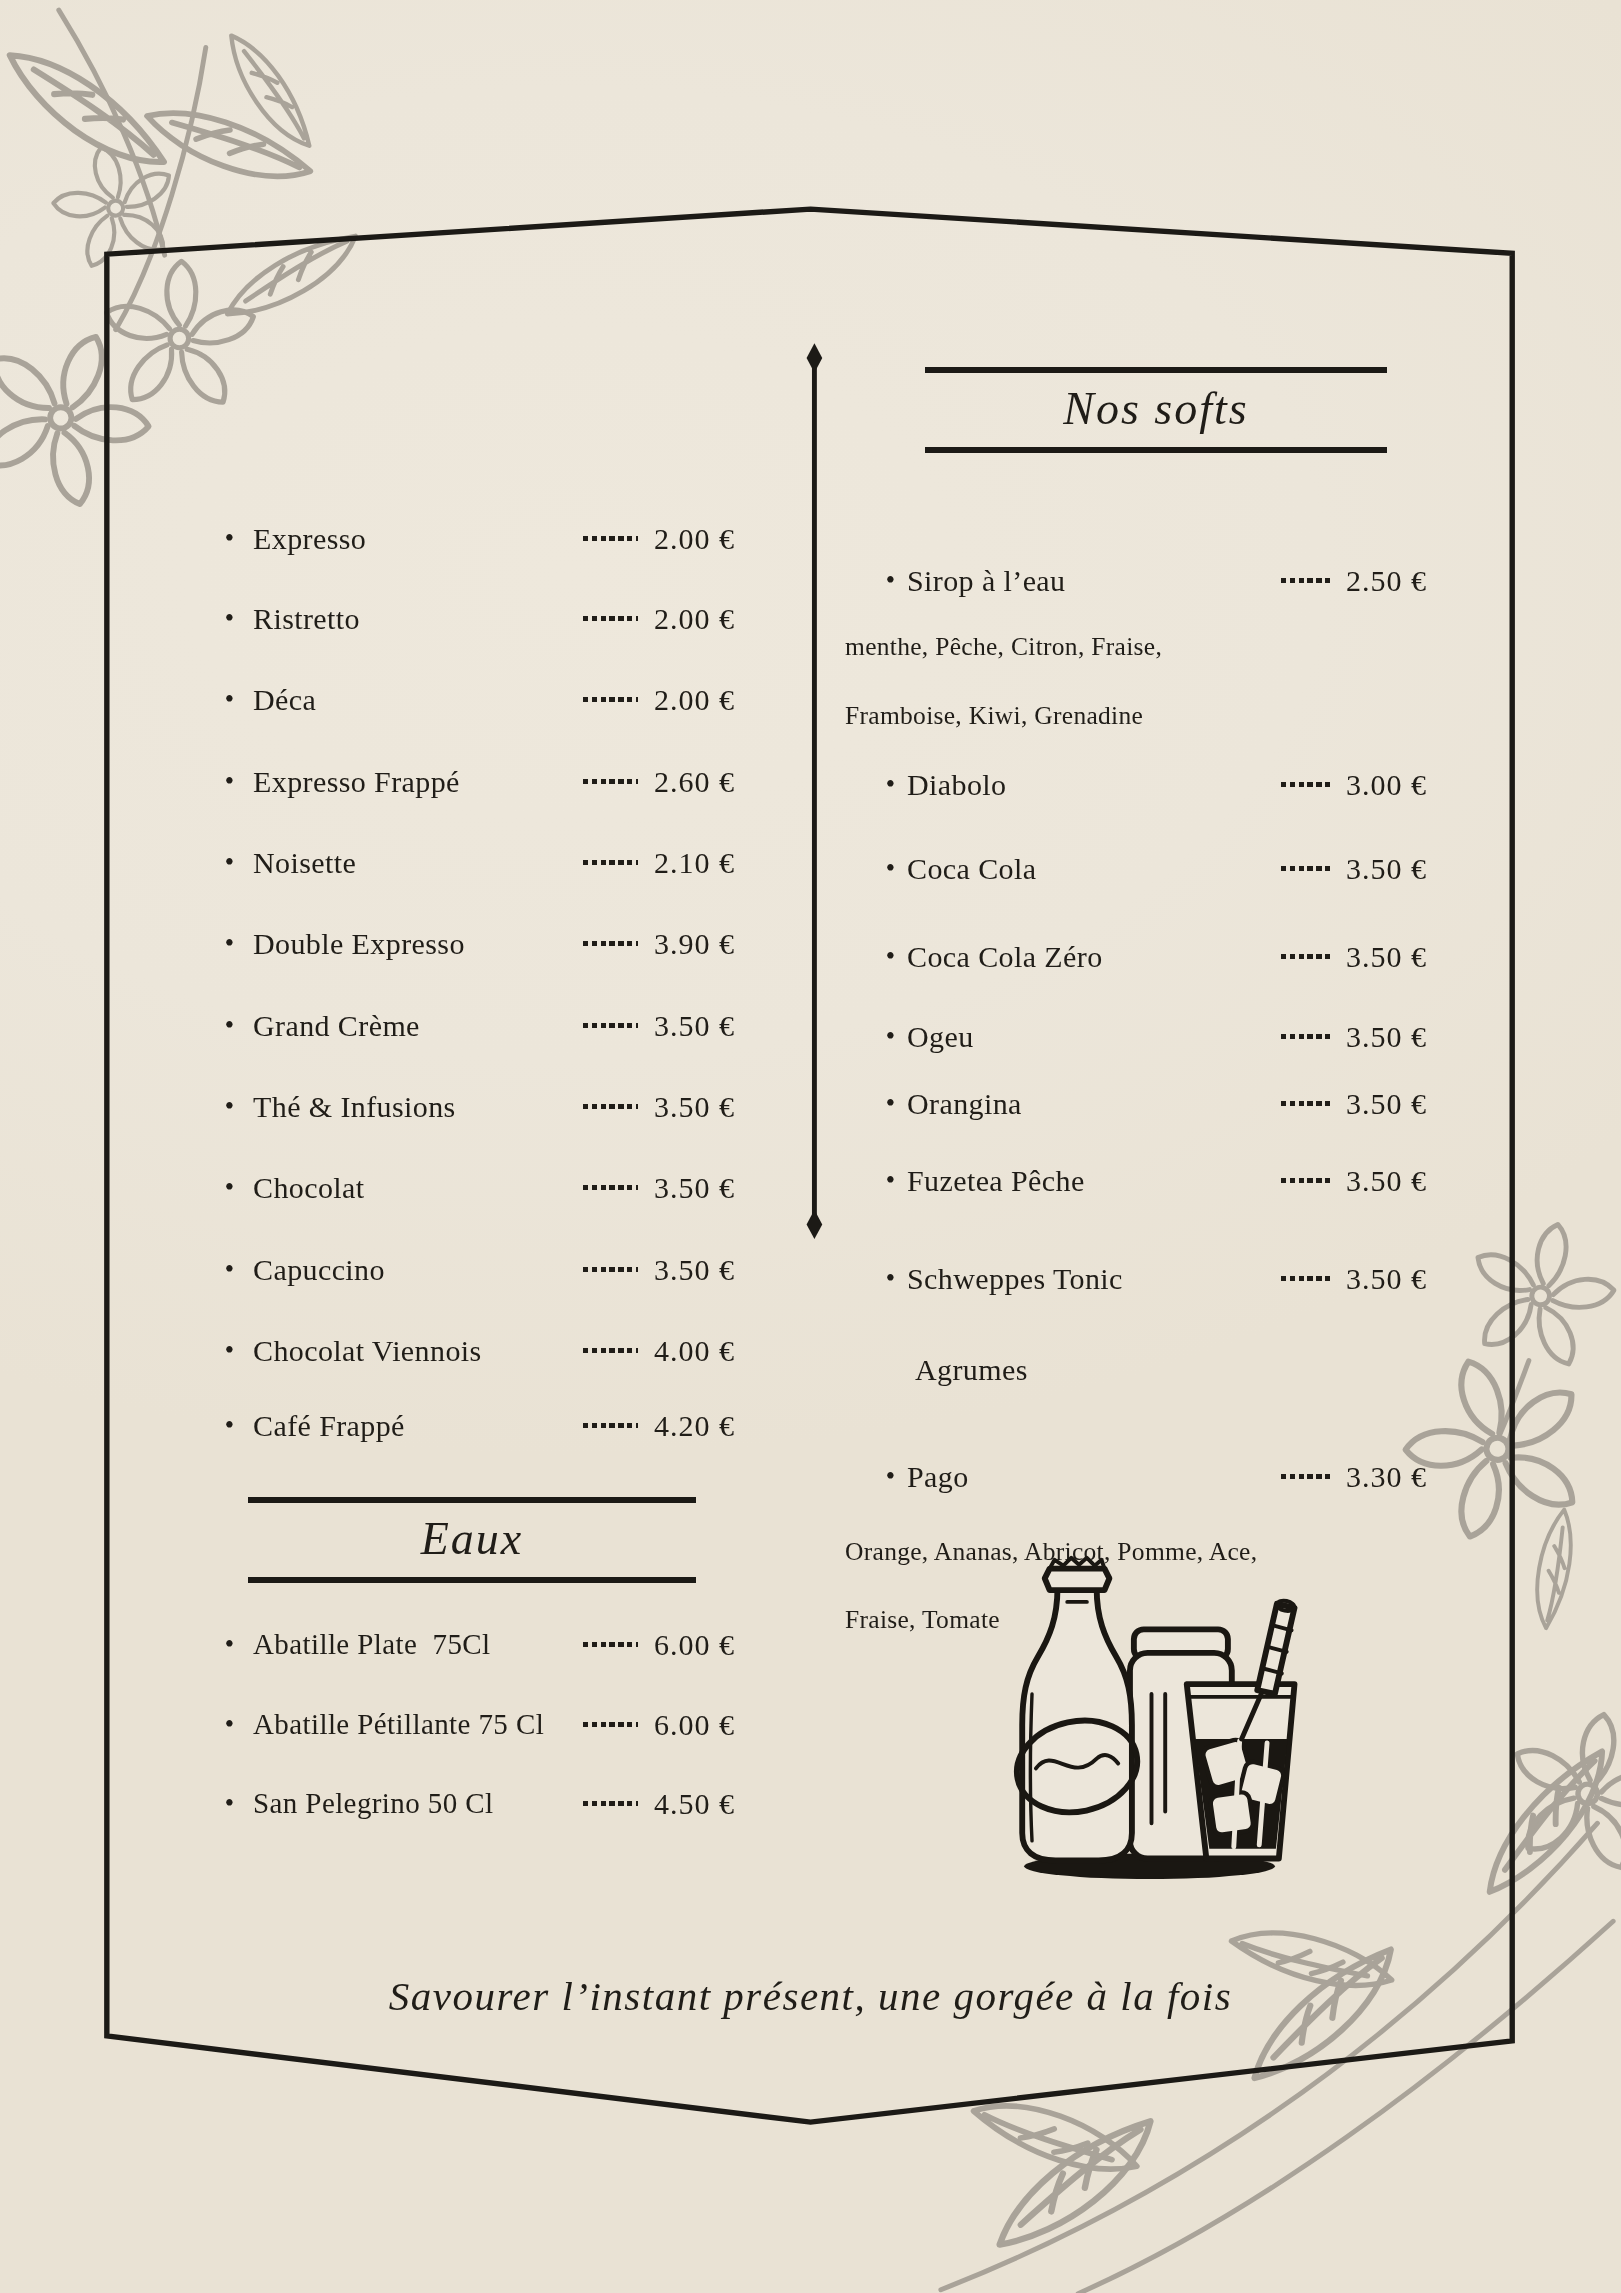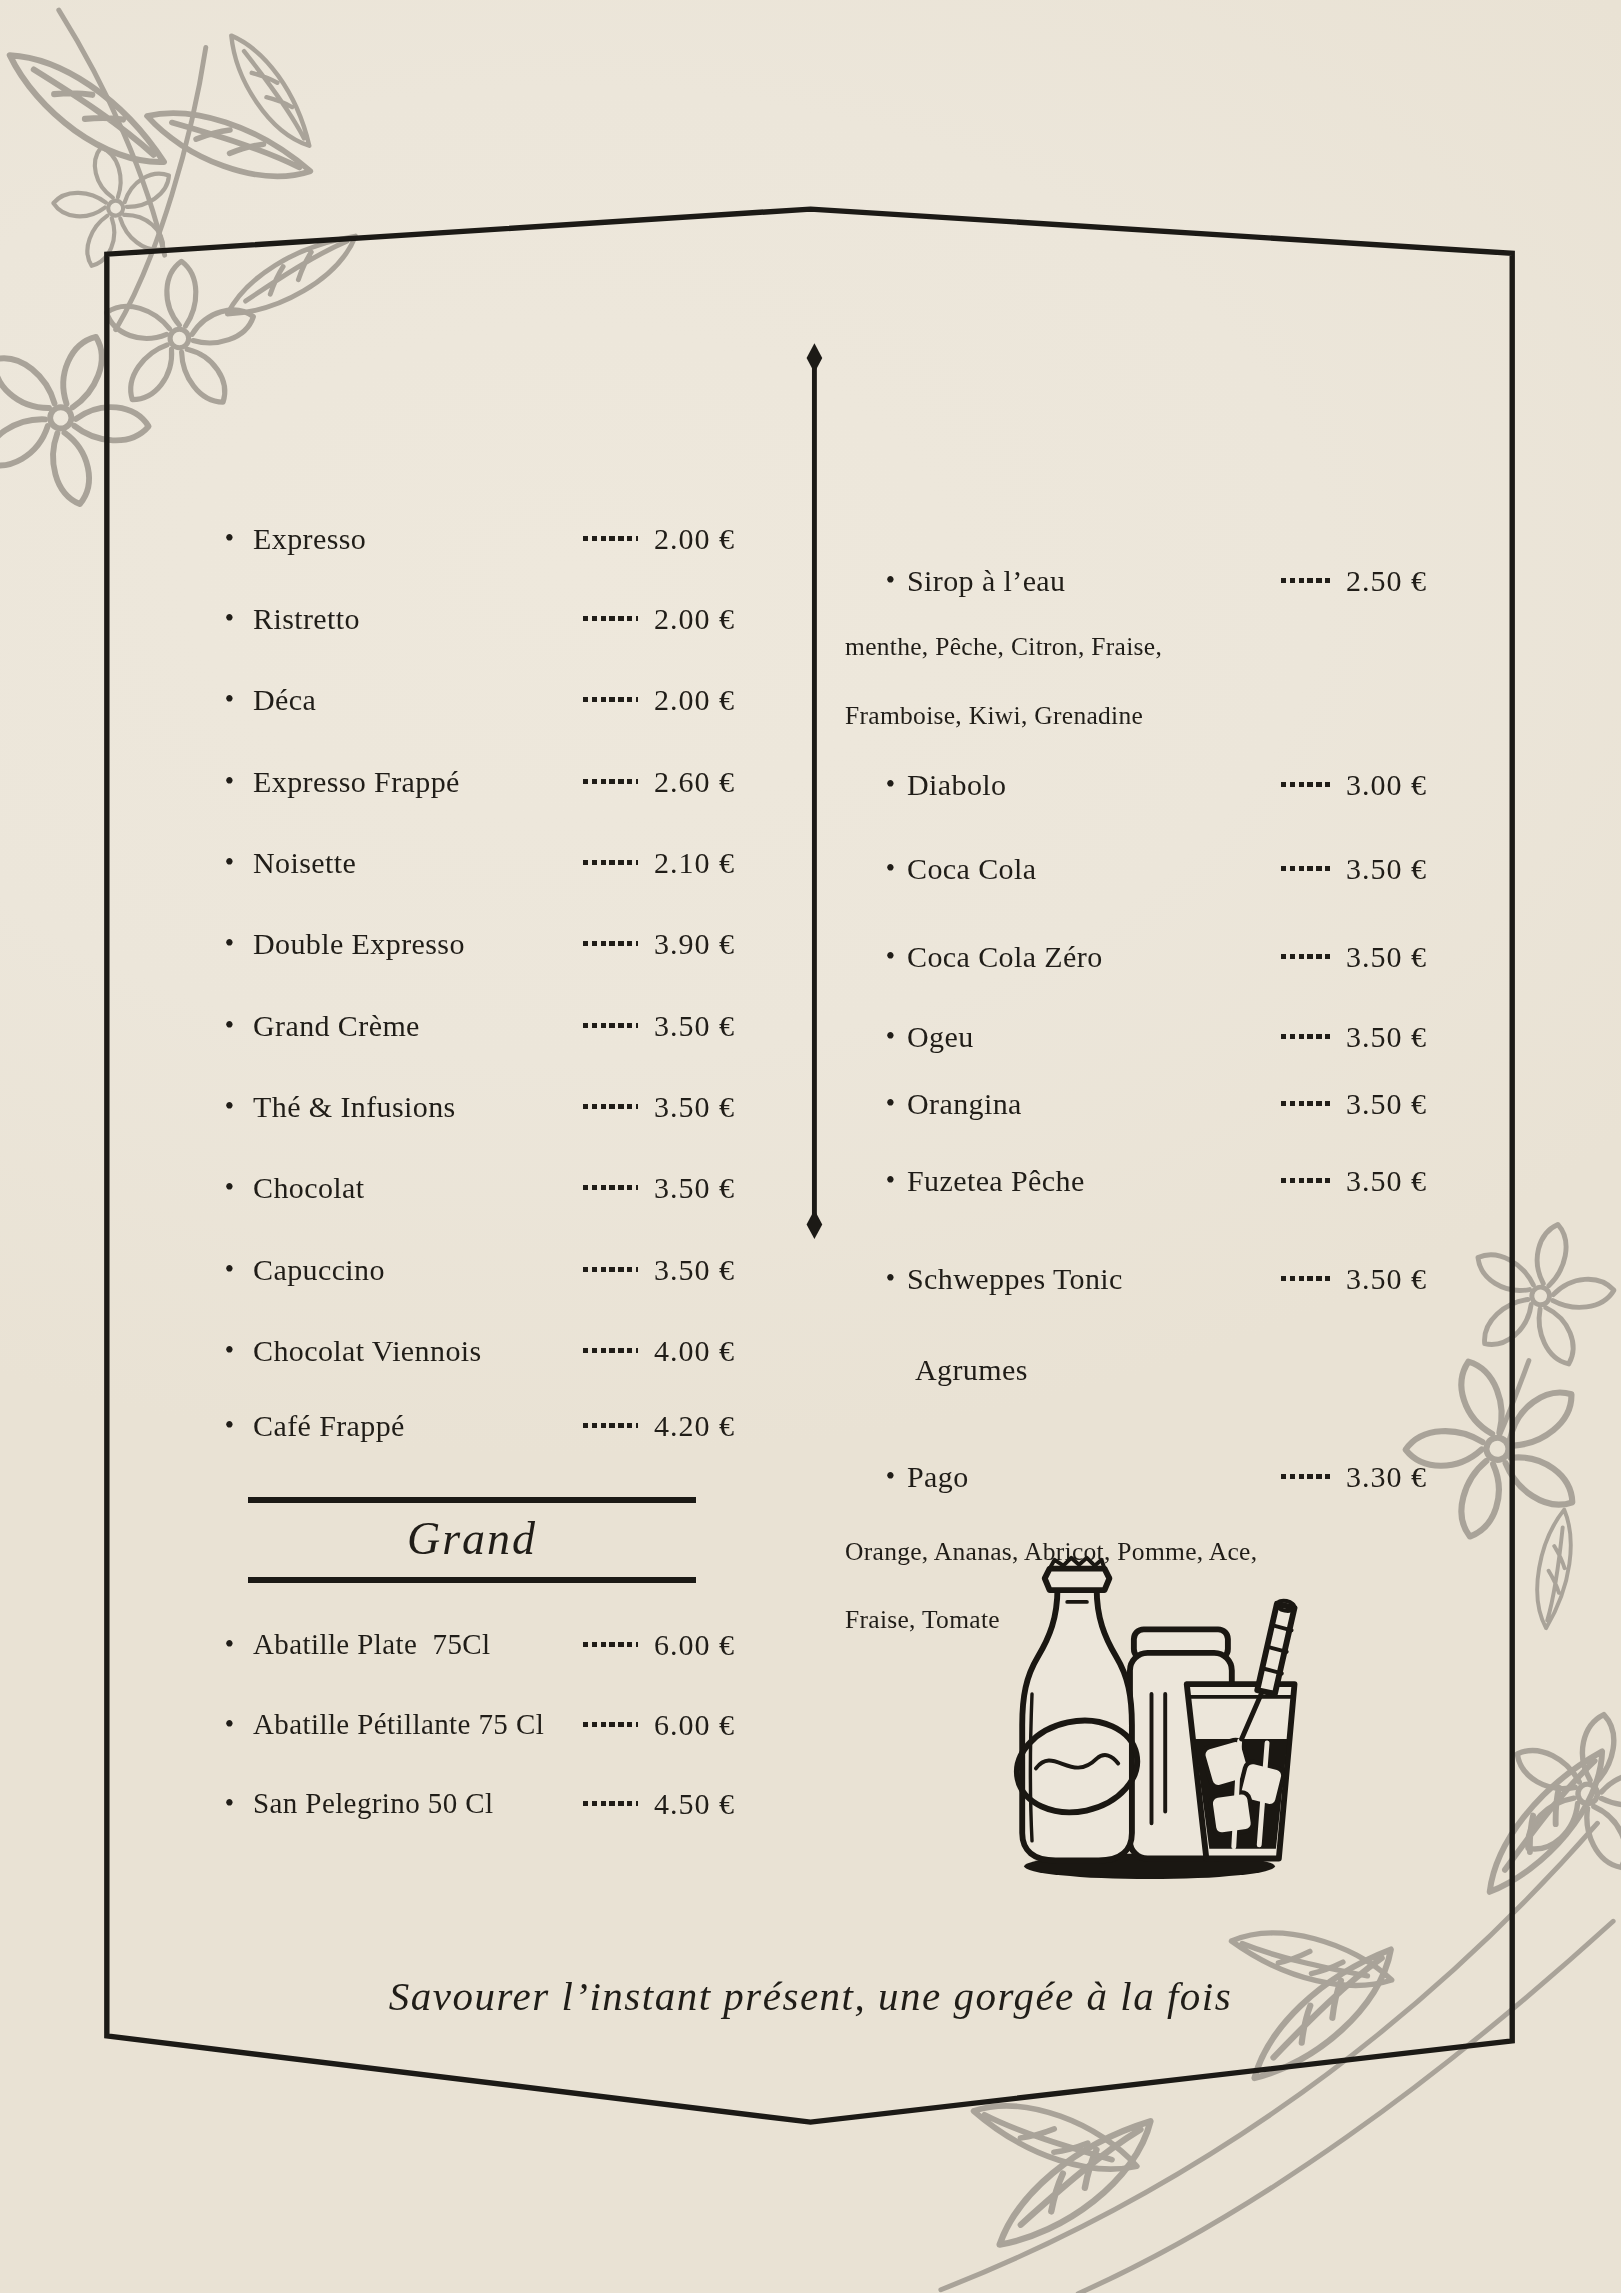--- a/index.html
+++ b/index.html
@@ -180,21 +180,21 @@
     <span class="price">4.00 €</span>
   </div>
   <div class="row lrow" style="top:1404px">
     <span class="bullet">•</span>
     <span class="iname">Café Frappé</span>
     <span class="spacer"></span>
       <span class="leader"></span>
     <span class="price">4.20 €</span>
   </div>
 
-  <header class="sec-header" id="hdr-eaux">Grand</header>
+  <header class="sec-header" id="hdr-eaux">Eaux</header>
 
   <div class="row erow" style="top:1623px">
     <span class="bullet">•</span>
     <span class="iname">Abatille Plate  75Cl</span>
     <span class="spacer"></span>
       <span class="leader"></span>
     <span class="price">6.00 €</span>
   </div>
   <div class="row erow" style="top:1703px">
     <span class="bullet">•</span>
@@ -204,20 +204,21 @@
     <span class="price">6.00 €</span>
   </div>
   <div class="row erow" style="top:1782px">
     <span class="bullet">•</span>
     <span class="iname">San Pelegrino 50 Cl</span>
     <span class="spacer"></span>
       <span class="leader"></span>
     <span class="price">4.50 €</span>
   </div>
 
+  <header class="sec-header" id="hdr-softs">Nos softs</header>
 
   <div class="row rrow" style="top:559px">
     <span class="bullet">•</span>
     <span class="iname">Sirop à l’eau</span>
     <span class="spacer"></span>
       <span class="leader"></span>
     <span class="price">2.50 €</span>
   </div>
   <div class="note" style="top:632px">menthe, Pêche, Citron, Fraise,</div>
   <div class="note" style="top:701px">Framboise, Kiwi, Grenadine</div>

